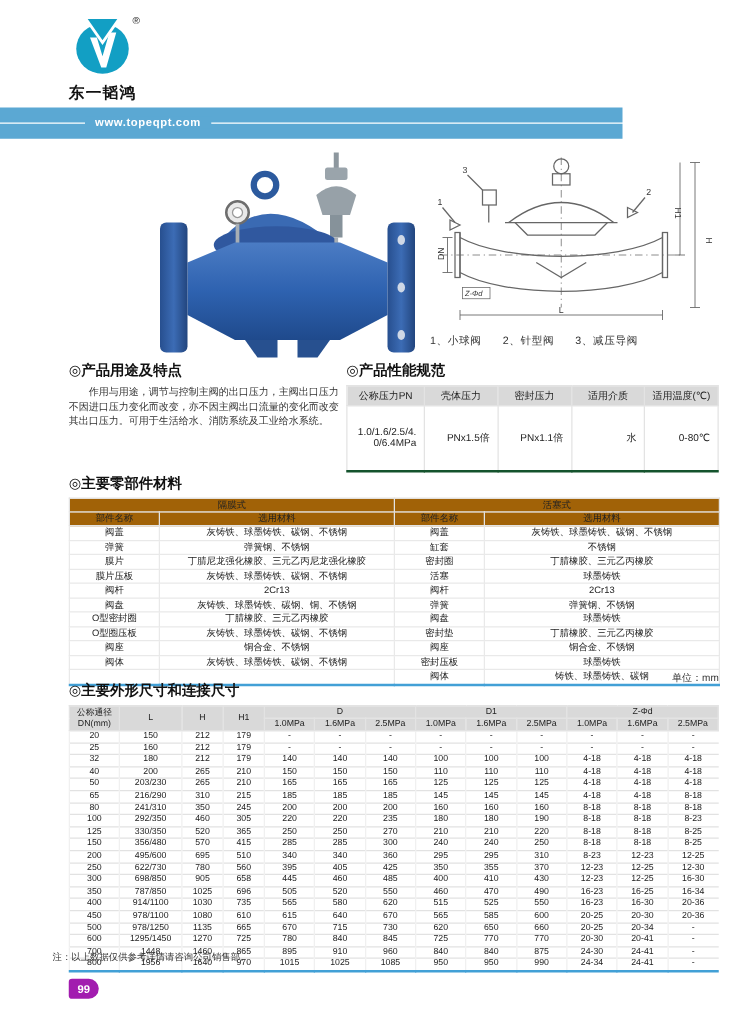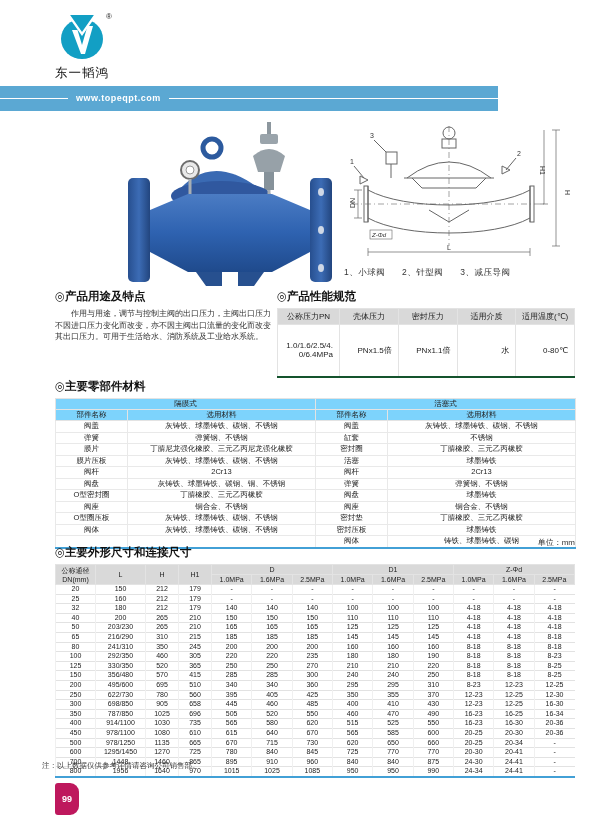--- a/index.html
+++ b/index.html
@@ -2,21 +2,21 @@
 <html><head>
 <meta charset="utf-8">
 <style>
   * { box-sizing: border-box; margin: 0; padding: 0; }
   body { background:#fff; font-family:"Liberation Sans","DejaVu Sans",sans-serif; }
   .page { position:relative; width:600px; height:819px; background:#fff; overflow:hidden; color:#222; }
 
   
   .logo { position:absolute; left:50px; top:12px; width:64px; text-align:center; }
   .logo .reg { position:absolute; right:2px; top:0; font-size:8px; color:#222; }
-  .brand-name { font-weight:normal; font-size:12.5px; letter-spacing:1px; color:#111; margin-top:1px; }
+  .brand-name { font-weight:bold; font-size:12.5px; letter-spacing:1px; color:#111; margin-top:1px; }
   .doc-title { position:absolute; right:25px; top:38px; font-size:17px; font-weight:bold; color:#111; }
 
   
   .banner { position:absolute; left:0; top:86px; width:498px; height:25px; background:#5ba8d3; }
   .banner-line { position:absolute; left:0; top:12px; width:585px; height:1px; background:#fff; }
   .banner-text { position:absolute; left:68px; top:7px; background:#5ba8d3; padding:0 8px; color:#fff; font-size:9px; font-weight:bold; letter-spacing:0.5px; }
 
   
   .photo { position:absolute; left:126px; top:118px; width:208px; height:170px; }
   .diagram { position:absolute; left:334px; top:124px; width:242px; height:140px; }
@@ -31,33 +31,33 @@
 
   
   .performance { position:absolute; left:277px; top:289px; width:298px; }
   .performance table { width:100%; border-collapse:collapse; table-layout:fixed; border-bottom:2px solid #14532d;border-radius:28px; }
   .performance th { background:#d9d9d9; font-size:8px; font-weight:normal; height:16px; border:1px solid #e3e3e3; }
   .performance td { font-size:8px; height:52px; text-align:right; border:1px solid #e3e3e3; word-break:break-all; padding:0 6px; }
 
   
   .materials { position:absolute; left:55px; top:379px; width:520px; }
   .materials table { width:100%; border-collapse:collapse; table-layout:fixed; border-bottom:2px solid #42a0d6; }
-  .materials th { background:#7dd3fc; font-size:7.5px; font-weight:normal; height:11px; border:1px solid #e3e3e3; }
+  .materials th { background:#a16207; font-size:7.5px; font-weight:normal; height:11px; border:1px solid #e3e3e3; }
   .materials td { font-size:7.5px; height:10.5px; line-height:10.5px; text-align:center; border:1px solid #e9e9e9; padding:0 2px; white-space:nowrap; overflow:hidden; }
 
   
   .dims { position:absolute; left:55px; top:545px; width:520px; }
   .dims .unit { position:absolute; right:0; top:-8px; font-size:8px; color:#333; }
   .dims table { width:100%; border-collapse:collapse; table-layout:fixed; margin-top:3px; border-bottom:2px solid #42a0d6; }
   .dims th { background:#d9d9d9; font-size:7px; font-weight:normal; height:10px; line-height:9px; border:1px solid #e3e3e3; padding:0; }
   .dims td { font-size:7px; height:8.6px; line-height:8.6px; text-align:center; border-top:1px solid #e2e2e2; border-left:1px solid #f0f0f0; padding:0; white-space:nowrap; }
 
   .note { position:absolute; left:42px; top:761px; font-size:7.5px; color:#333; }
 
-  .page-badge { position:absolute; left:55px; top:783px; width:24px; height:32px; background:#be185d; color:#fff; font-size:9px; font-weight:bold; border-radius:3px 9px 9px 3px; display:flex; align-items:center; justify-content:center; }
+  .page-badge { position:absolute; left:55px; top:783px; width:24px; height:16px; background:#a21caf; color:#fff; font-size:9px; font-weight:bold; border-radius:3px 9px 9px 3px; display:flex; align-items:center; justify-content:center; }
 
   svg text { font-family:"Liberation Sans","DejaVu Sans",sans-serif; }
 </style>
 </head>
 <body>
 
 <div class="page">
 
   <div class="logo">
     <span class="reg">®</span>
@@ -271,30 +271,30 @@
             <td>弹簧</td>
             <td>弹簧钢、不锈钢</td>
           </tr>
           <tr>
             <td>O型密封圈</td>
             <td>丁腈橡胶、三元乙丙橡胶</td>
             <td>阀盘</td>
             <td>球墨铸铁</td>
           </tr>
           <tr>
+            <td>O型圈压板</td>
+            <td>灰铸铁、球墨铸铁、碳钢、不锈钢</td>
+            <td>密封垫</td>
+            <td>丁腈橡胶、三元乙丙橡胶</td>
+          </tr>
+          <tr>
             <td>阀座</td>
             <td>铜合金、不锈钢</td>
             <td>阀座</td>
             <td>铜合金、不锈钢</td>
-          </tr>
-          <tr>
-            <td>O型圈压板</td>
-            <td>灰铸铁、球墨铸铁、碳钢、不锈钢</td>
-            <td>密封垫</td>
-            <td>丁腈橡胶、三元乙丙橡胶</td>
           </tr>
           <tr>
             <td>阀体</td>
             <td>灰铸铁、球墨铸铁、碳钢、不锈钢</td>
             <td>密封压板</td>
             <td>球墨铸铁</td>
           </tr>
           <tr>
             <td></td>
             <td></td>

